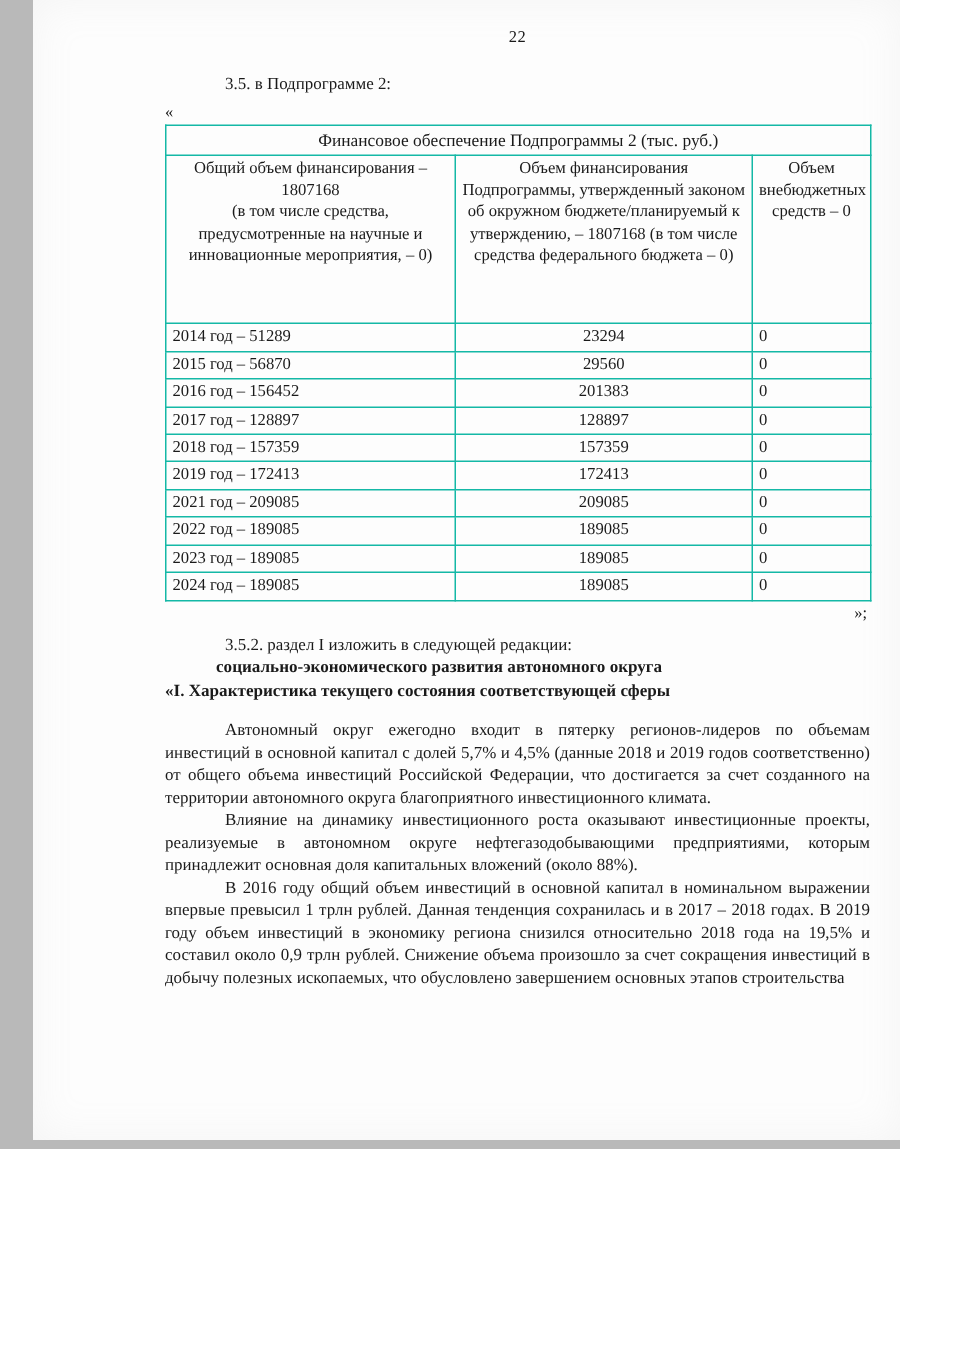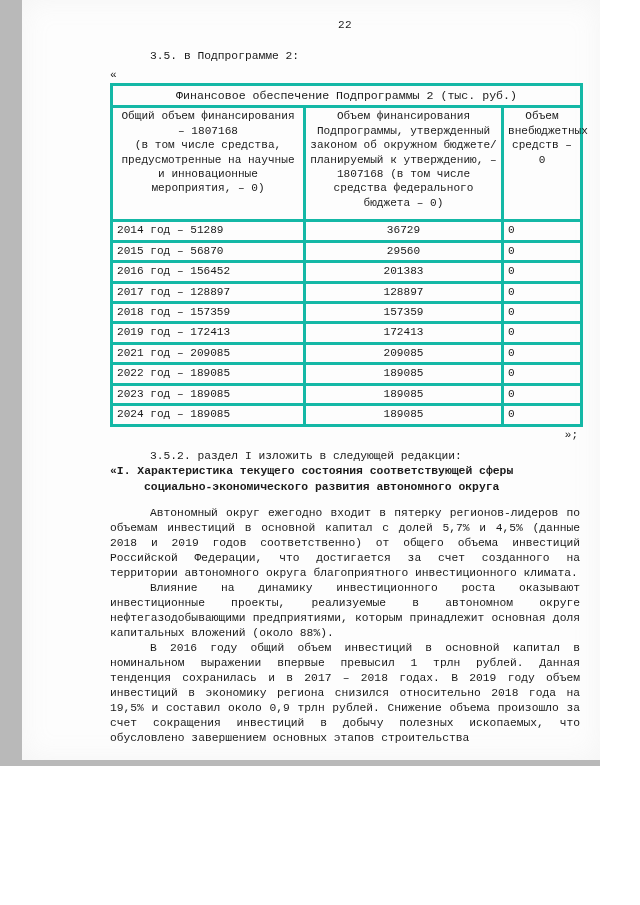--- a/index.html
+++ b/index.html
@@ -40,21 +40,20 @@
   }
 
   
   #page-content {
     position: absolute;
     left: 88px;
     top: 18px;
     width: 470px;
     font-size: 11.3px;
     line-height: 1.33;
-    font-family: Liberation Mono, monospace;
   }
 
   .page-number {
     text-align: center;
     font-size: 11px;
     margin: 0 0 16px 0;
     letter-spacing: .3px;
   }
 
   p { margin: 0; }
@@ -72,21 +71,21 @@
   
   table.fin-table {
     border-collapse: collapse;
     width: 470px;
     margin: 0;
     font-size: 11.1px;
     line-height: 1.30;
     table-layout: fixed;
   }
   table.fin-table td {
-    border: 3px solid #14b8a6;
+    border: 1px solid #14b8a6;
     padding: 1px 4px 2px 4px;
     vertical-align: top;
   }
   .tbl-title {
     text-align: center;
     font-size: 11.6px;
     padding-top: 2px !important;
     padding-bottom: 2px !important;
   }
   .col-a { width: 193px; }
@@ -147,21 +146,21 @@
           </tr>
           <tr>
             <td class="hdr-cell">Общий объем финансирования – 1807168<br>(в том числе средства, предусмотренные на научные и инновационные мероприятия, – 0)</td>
             <td class="hdr-cell">Объем финансирования Подпрограммы, утвержденный законом об окружном бюджете/планируемый к утверждению, – 1807168 (в том числе средства федерального бюджета – 0)</td>
             <td class="hdr-cell">Объем внебюджетных средств – 0</td>
           </tr>
         </tbody>
         <tbody id="year-rows">
             <tr class="row-year">
               <td>2014 год – 51289</td>
-              <td class="num-center">36729</td>
+              <td class="num-center">23294</td>
               <td>0</td>
             </tr>
             <tr class="row-year">
               <td>2015 год – 56870</td>
               <td class="num-center">29560</td>
               <td>0</td>
             </tr>
             <tr class="row-year">
               <td>2016 год – 156452</td>
               <td class="num-center">201383</td>
@@ -204,22 +203,22 @@
             </tr>
           </tbody>
       </table>
 
       <p class="quote-close">»;</p>
 
       <div class="gap-s"></div>
 
       <p class="clause clause-indent">3.5.2. раздел I изложить в следующей редакции:</p>
 
+      <p class="heading-block heading-line2">социально-экономического развития автономного округа</p>
       <p class="heading-block">«I. Характеристика текущего состояния соответствующей сферы</p>
-      <p class="heading-block heading-line2">социально-экономического развития автономного округа</p>
 
       <div class="gap-m"></div>
 
       <div id="body-paragraphs">
           <p class="para-indent para-just">Автономный округ ежегодно входит в пятерку регионов-лидеров по объемам инвестиций в основной капитал с долей 5,7% и 4,5% (данные 2018 и 2019 годов соответственно) от общего объема инвестиций Российской Федерации, что достигается за счет созданного на территории автономного округа благоприятного инвестиционного климата.</p>
           <p class="para-indent para-just">Влияние на динамику инвестиционного роста оказывают инвестиционные проекты, реализуемые в автономном округе нефтегазодобывающими предприятиями, которым принадлежит основная доля капитальных вложений (около 88%).</p>
           <p class="para-indent para-just">В 2016 году общий объем инвестиций в основной капитал в номинальном выражении впервые превысил 1 трлн рублей. Данная тенденция сохранилась и в 2017 – 2018 годах. В 2019 году объем инвестиций в экономику региона снизился относительно 2018 года на 19,5% и составил около 0,9 трлн рублей. Снижение объема произошло за счет сокращения инвестиций в добычу полезных ископаемых, что обусловлено завершением основных этапов строительства</p>
         </div>
 
     </div>

